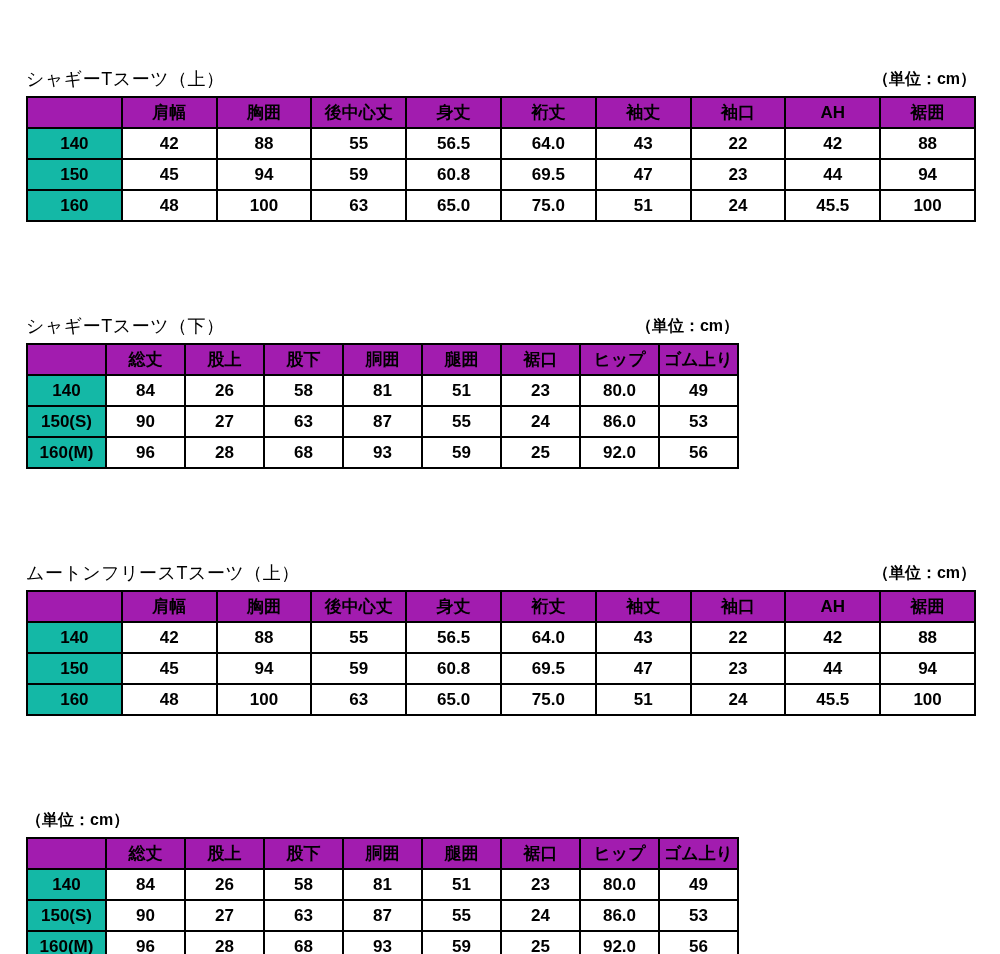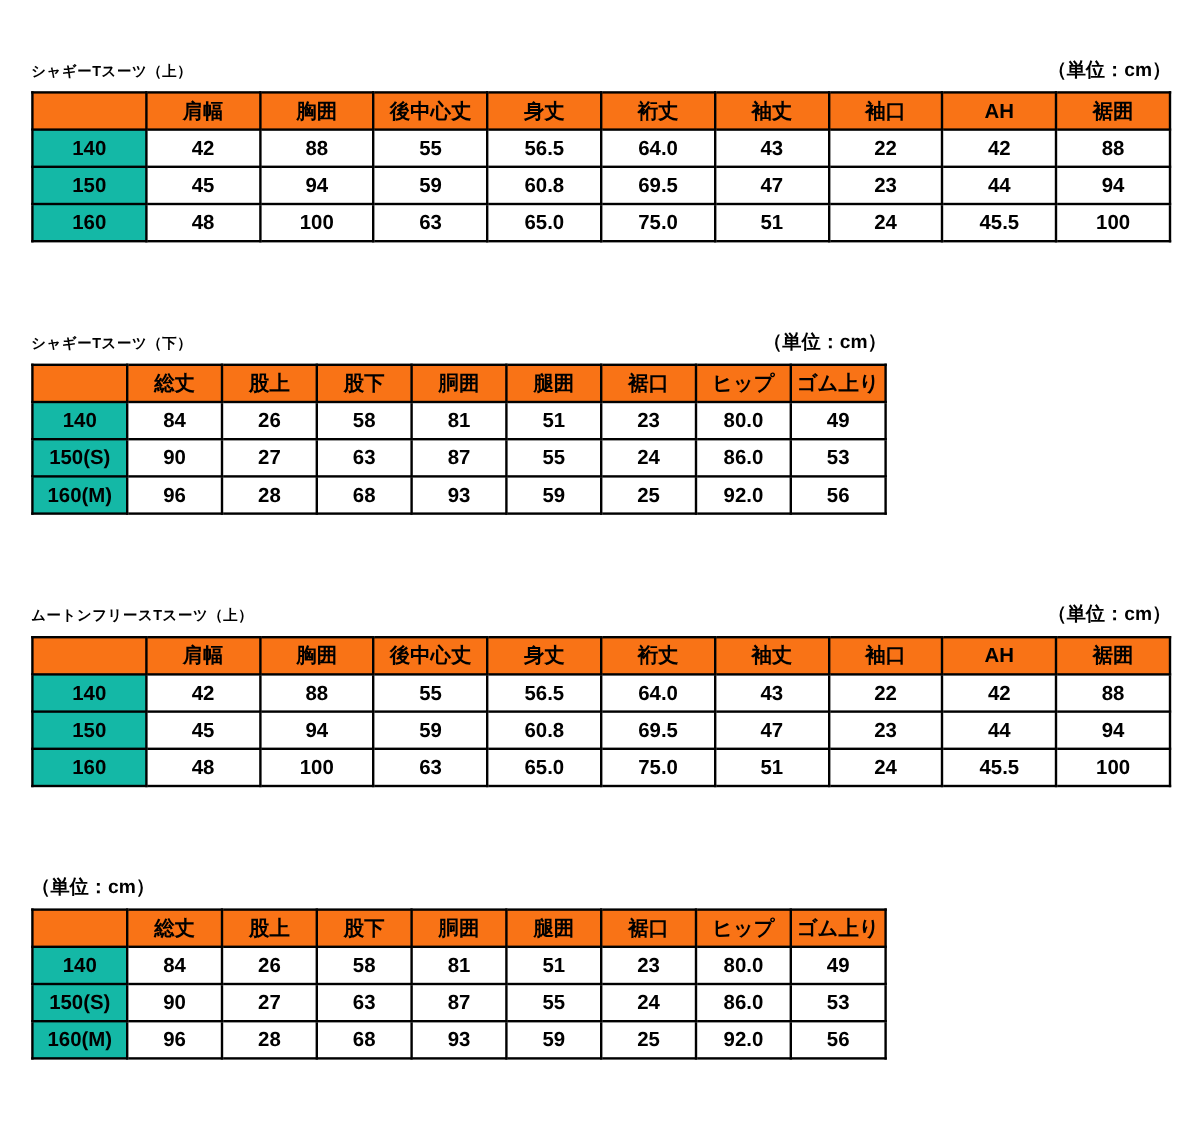--- a/index.html
+++ b/index.html
@@ -25,45 +25,46 @@
   .section.cols-10 { width: 950px; }
   .section.cols-9  { width: 713px; }
   .section-header {
     display: flex;
     justify-content: space-between;
     align-items: flex-end;
     margin-bottom: 5px;
     line-height: 24px;
   }
   .table-title {
-    font-size: 12px;
-    font-weight: bold;
+    font-size: 18px;
+    font-weight: normal;
     letter-spacing: 0.5px;
   }
   .unit-label {
     font-size: 16px;
     font-weight: bold;
+    margin-top: 20px;
   }
   table.size-table {
     border-collapse: collapse;
     table-layout: fixed;
     width: 100%;
   }
   table.size-table th,
   table.size-table td {
     border: 2px solid #000000;
     height: 31px;
     padding: 0;
     text-align: center;
     vertical-align: middle;
     font-size: 17px;
     font-weight: bold;
   }
   table.size-table thead th {
-    background: #f97316;
+    background: #a21caf;
   }
   table.size-table tbody td:first-child {
     background: #14b8a6;
   }
 </style>
 </head>
 <body>
 
 <div class="page">
 

